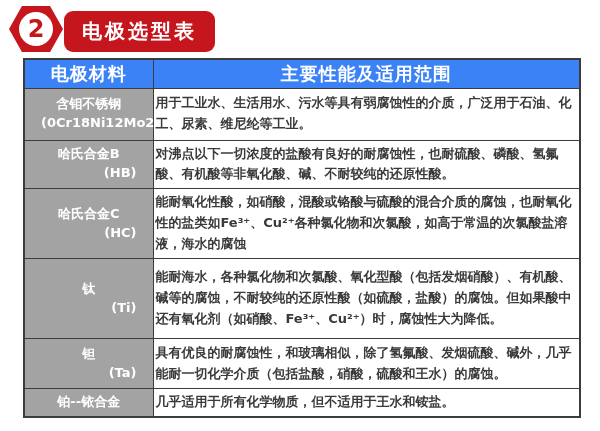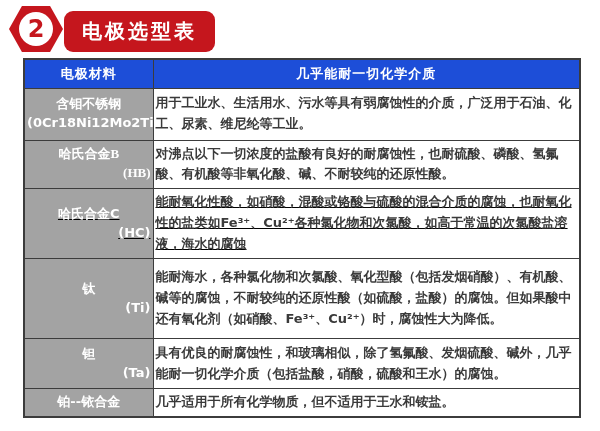--- a/index.html
+++ b/index.html
@@ -71,56 +71,56 @@
     width: 556px;
     border-collapse: collapse;
     table-layout: fixed;
     border: 2px solid #3c3c3c;
   }
   .sel-table th, .sel-table td {
     border: 1.5px solid #3c3c3c;
     box-sizing: border-box;
   }
   .sel-table thead th {
-    background: #1d4ed8;
+    background: #3b82f6;
     color: #ffffff;
-    font-size: 13px;
+    font-size: 18px;
     font-weight: bold;
     height: 29px;
     text-align: center;
     letter-spacing: 1px;
   }
   td.mat {
     background: #a3a3a3;
     color: #ffffff;
     font-size: 13px;
     font-weight: bold;
     text-align: center;
     vertical-align: middle;
     line-height: 1.45;
-    padding: 2px 2px;
+    padding: 2px 16px;
   }
   td.mat .sub {
     display: block;
     font-weight: bold;
     text-align: right;
   }
   td.desc {
     background: #ffffff;
     color: #3a3a3a;
     font-size: 13px;
     font-weight: 600;
     text-align: left;
     vertical-align: middle;
     line-height: 1.6;
     padding: 3px 2px;
   }
   tr.h52 { height: 52px; }
-  tr.h42 { height: 42px; font-family: Liberation Serif, serif; }
-  tr.h70 { height: 70px; text-decoration: underline; }
+  tr.h42 { height: 42px; }
+  tr.h70 { height: 70px; }
   tr.h80 { height: 80px; }
   tr.h50 { height: 50px; }
   tr.h22 { height: 22px; }
   tr.h23 { height: 23px; }
 </style>
 </head>
 <body>
 
 <div class="page">
 
@@ -134,21 +134,21 @@
   </div>
 
   <table class="sel-table">
     <colgroup>
       <col style="width:129px">
       <col style="width:427px">
     </colgroup>
     <thead>
       <tr>
         <th>电极材料</th>
-        <th>几乎能耐一切化学介质</th>
+        <th>主要性能及适用范围</th>
       </tr>
     </thead>
     <tbody>
       <tr class="h52">
         <td class="mat">
           <span>含钼不锈钢</span>
           <span class="sub">(0Cr18Ni12Mo2Ti)</span>
         </td>
         <td class="desc">用于工业水、生活用水、污水等具有弱腐蚀性的介质，广泛用于石油、化工、尿素、维尼纶等工业。</td>
       </tr>

